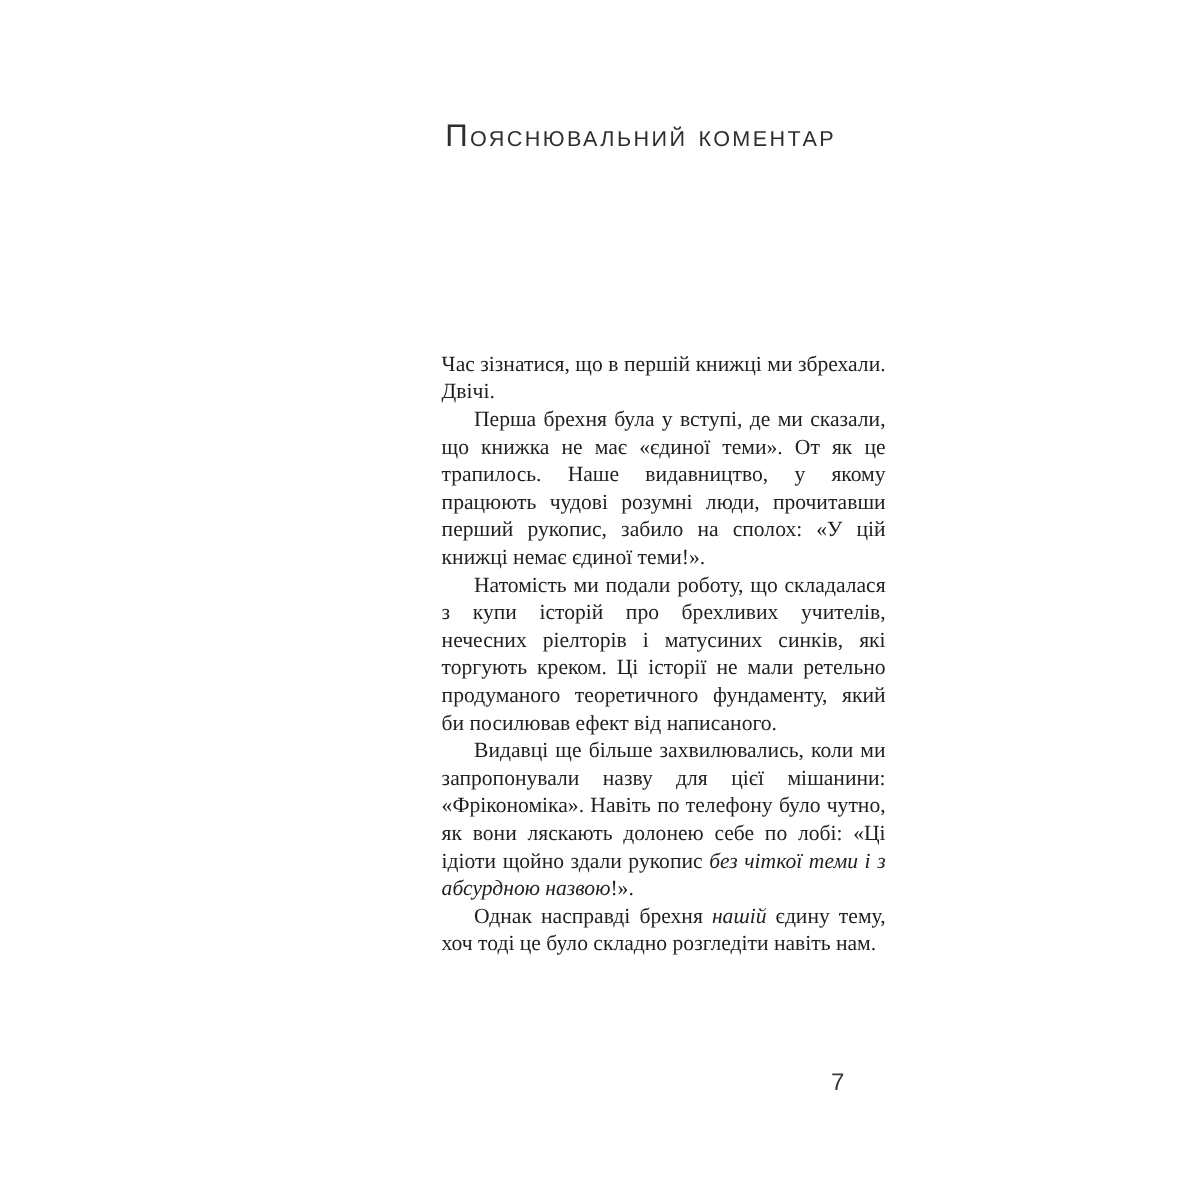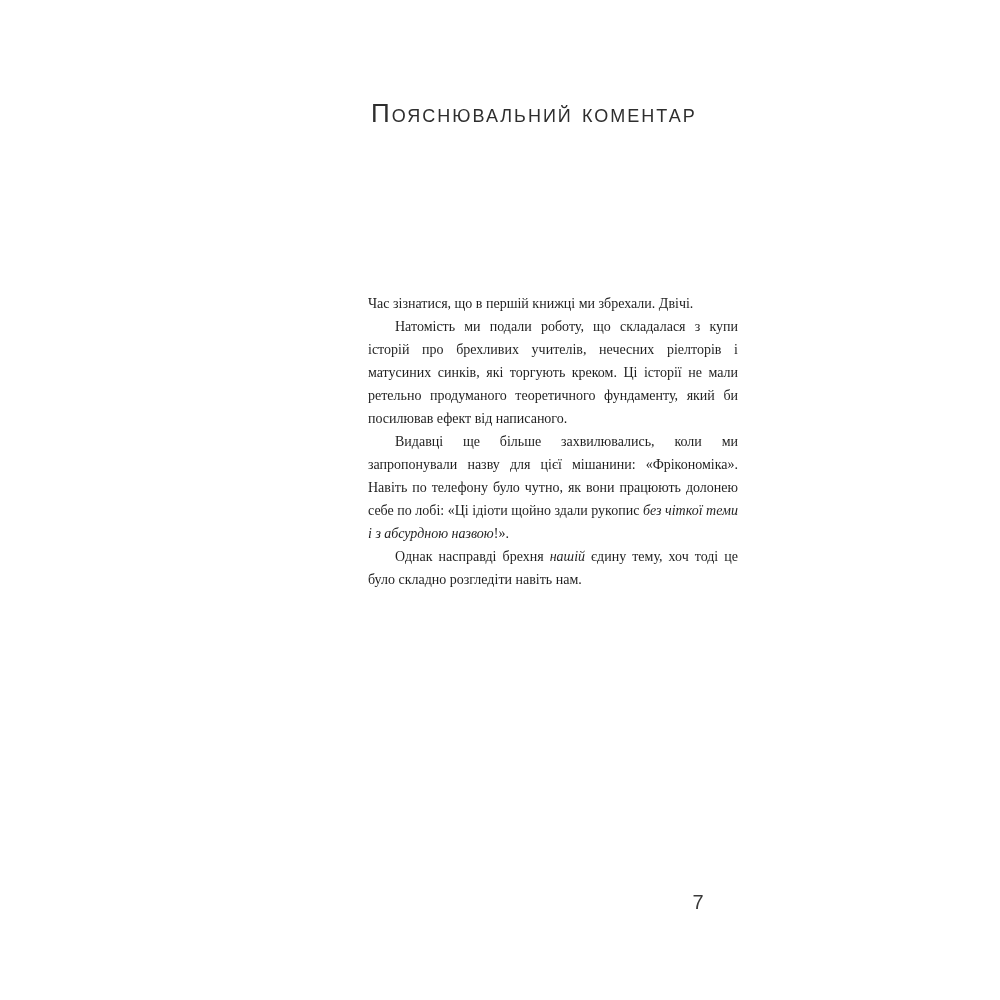--- a/index.html
+++ b/index.html
@@ -23,21 +23,21 @@
     font-size: 26px;
     letter-spacing: 2px;
     color: #2e2e2e;
     white-space: nowrap;
   }
   .text-block {
     position: absolute;
     left: 368px; top: 292px;
     width: 370px;
     font-family: "Liberation Serif", serif;
-    font-size: 14px;
+    font-size: 18px;
     line-height: 23px;
     color: #1f1f1f;
     text-align: justify;
   }
   .text-block p { margin: 0; }
   .text-block p.indent { text-indent: 27px; }
   .text-block .italic { font-style: italic; }
   .page-number {
     position: absolute;
     left: 683px; top: 891px;
@@ -49,19 +49,20 @@
   }
 </style>
 </head>
 <body>
 
 <div class="page">
   <h1 class="chapter-title">Пояснювальний коментар</h1>
 
   <div class="text-block">
       <p><span>Час зізнатися, що в першій книжці ми збрехали. Двічі.</span></p>
+      <p class="indent"><span>Перша брехня була у вступі, де ми сказали, що книжка не має «єдиної теми». От як це трапилось. Наше видавництво, у якому працюють чудові розумні люди, прочитавши перший рукопис, забило на сполох: «У цій книжці немає єдиної теми!».</span></p>
       <p class="indent"><span>Натомість ми подали роботу, що складалася з купи історій про брехливих учителів, нечесних ріелторів і матусиних синків, які торгують креком. Ці історії не мали ретельно продуманого теоретичного фундаменту, який би посилював ефект від написаного.</span></p>
-      <p class="indent"><span>Видавці ще більше захвилювались, коли ми запропонували назву для цієї мішанини: «Фрікономіка». Навіть по телефону було чутно, як вони працюють долонею себе по лобі: «Ці ідіоти щойно здали рукопис </span><span class="italic">без чіткої теми і з абсурдною назвою</span><span>!».</span></p>
+      <p class="indent"><span>Видавці ще більше захвилювались, коли ми запропонували назву для цієї мішанини: «Фрікономіка». Навіть по телефону було чутно, як вони ляскають долонею себе по лобі: «Ці ідіоти щойно здали рукопис </span><span class="italic">без чіткої теми і з абсурдною назвою</span><span>!».</span></p>
       <p class="indent"><span>Однак насправді брехня </span><span class="italic">нашій</span><span> єдину тему, хоч тоді це було складно розгледіти навіть нам.</span></p>
     </div>
 
   <div class="page-number">7</div>
 </div>
 
 </body></html>

